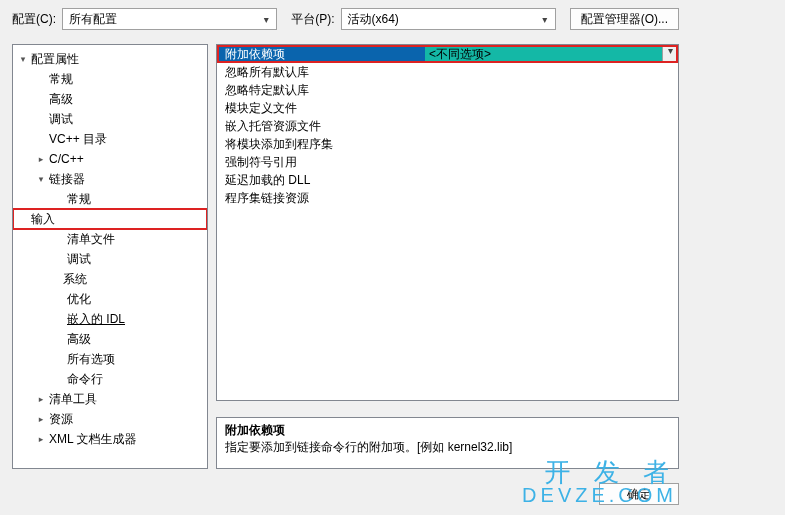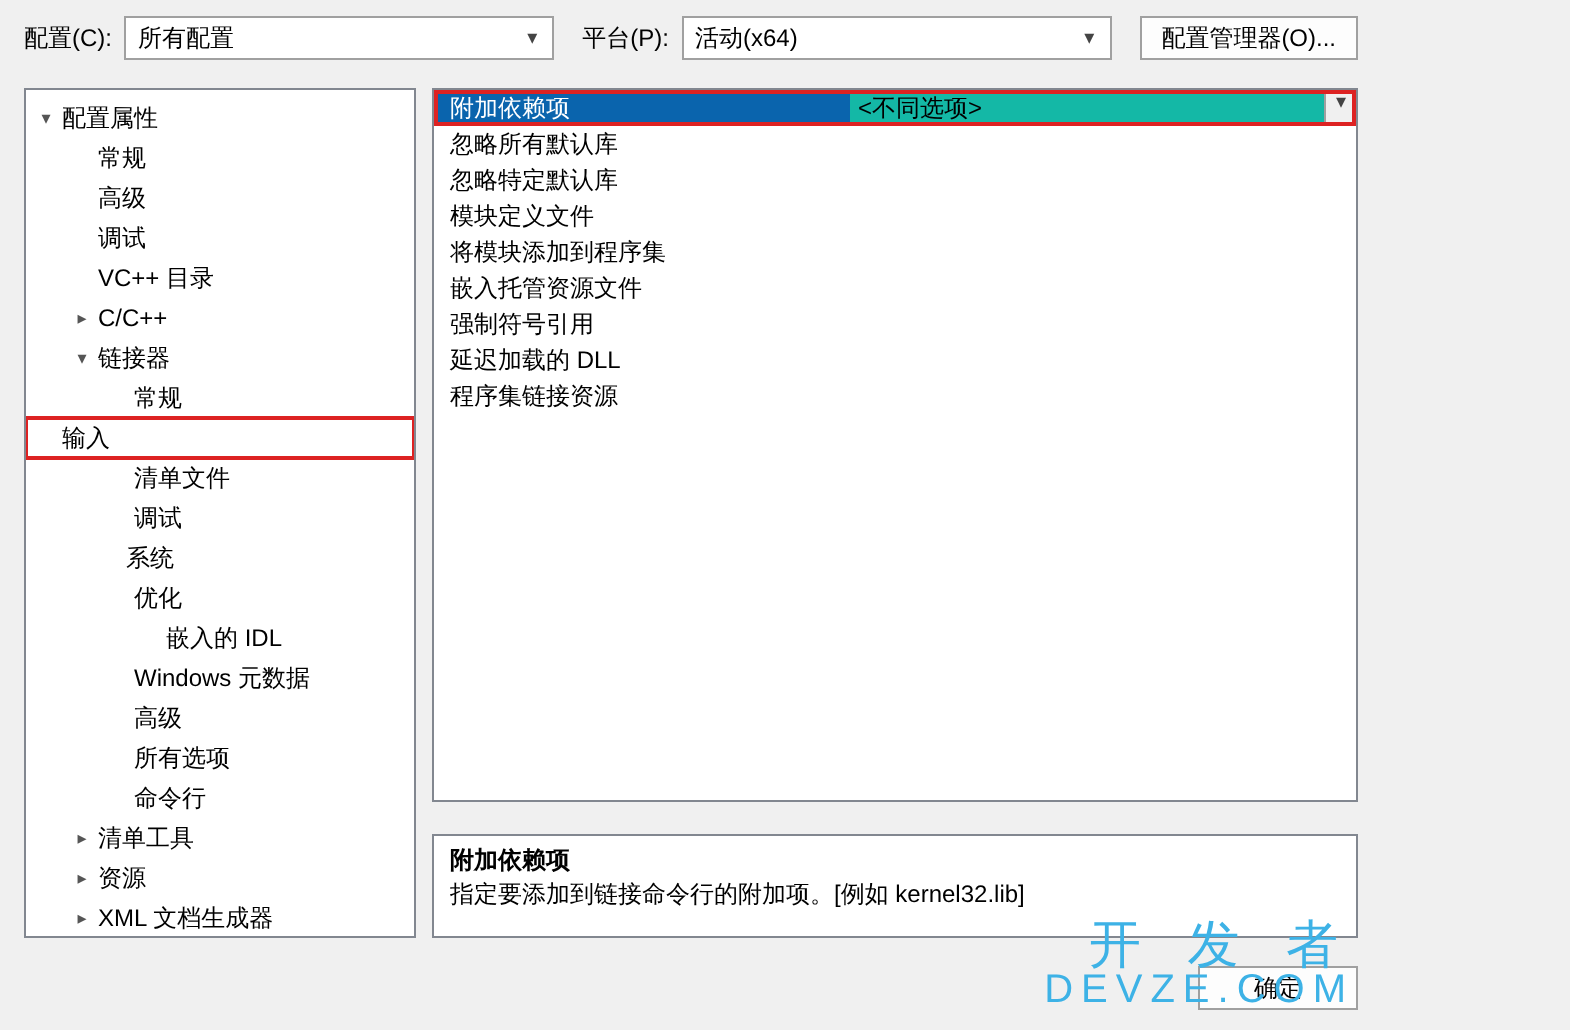--- a/index.html
+++ b/index.html
@@ -224,27 +224,23 @@
           <span>调试</span>
         </div>
         <div class="tree-item" style="padding-left: 36px;">
           <span class="exp none">▸</span>
           <span>系统</span>
         </div>
         <div class="tree-item" style="padding-left: 40px;">
           <span class="exp none">▸</span>
           <span>优化</span>
         </div>
-        <div class="tree-item" style="padding-left: 56px;">
+        <div class="tree-item" style="padding-left: 40px; text-decoration: underline;">
           <span class="exp none">▸</span>
           <span>嵌入的 IDL</span>
-        </div>
-        <div class="tree-item" style="padding-left: 40px;">
-          <span class="exp none">▸</span>
-          <span>Windows 元数据</span>
         </div>
         <div class="tree-item" style="padding-left: 40px;">
           <span class="exp none">▸</span>
           <span>高级</span>
         </div>
         <div class="tree-item" style="padding-left: 40px;">
           <span class="exp none">▸</span>
           <span>所有选项</span>
         </div>
         <div class="tree-item" style="padding-left: 40px;">
@@ -279,25 +275,25 @@
           </div>
           <div class="grid-row">
             <span class="name">忽略特定默认库</span>
             <span class="val"></span>
           </div>
           <div class="grid-row">
             <span class="name">模块定义文件</span>
             <span class="val"></span>
           </div>
           <div class="grid-row">
+            <span class="name">嵌入托管资源文件</span>
+            <span class="val"></span>
+          </div>
+          <div class="grid-row">
             <span class="name">将模块添加到程序集</span>
-            <span class="val"></span>
-          </div>
-          <div class="grid-row">
-            <span class="name">嵌入托管资源文件</span>
             <span class="val"></span>
           </div>
           <div class="grid-row">
             <span class="name">强制符号引用</span>
             <span class="val"></span>
           </div>
           <div class="grid-row">
             <span class="name">延迟加载的 DLL</span>
             <span class="val"></span>
           </div>

